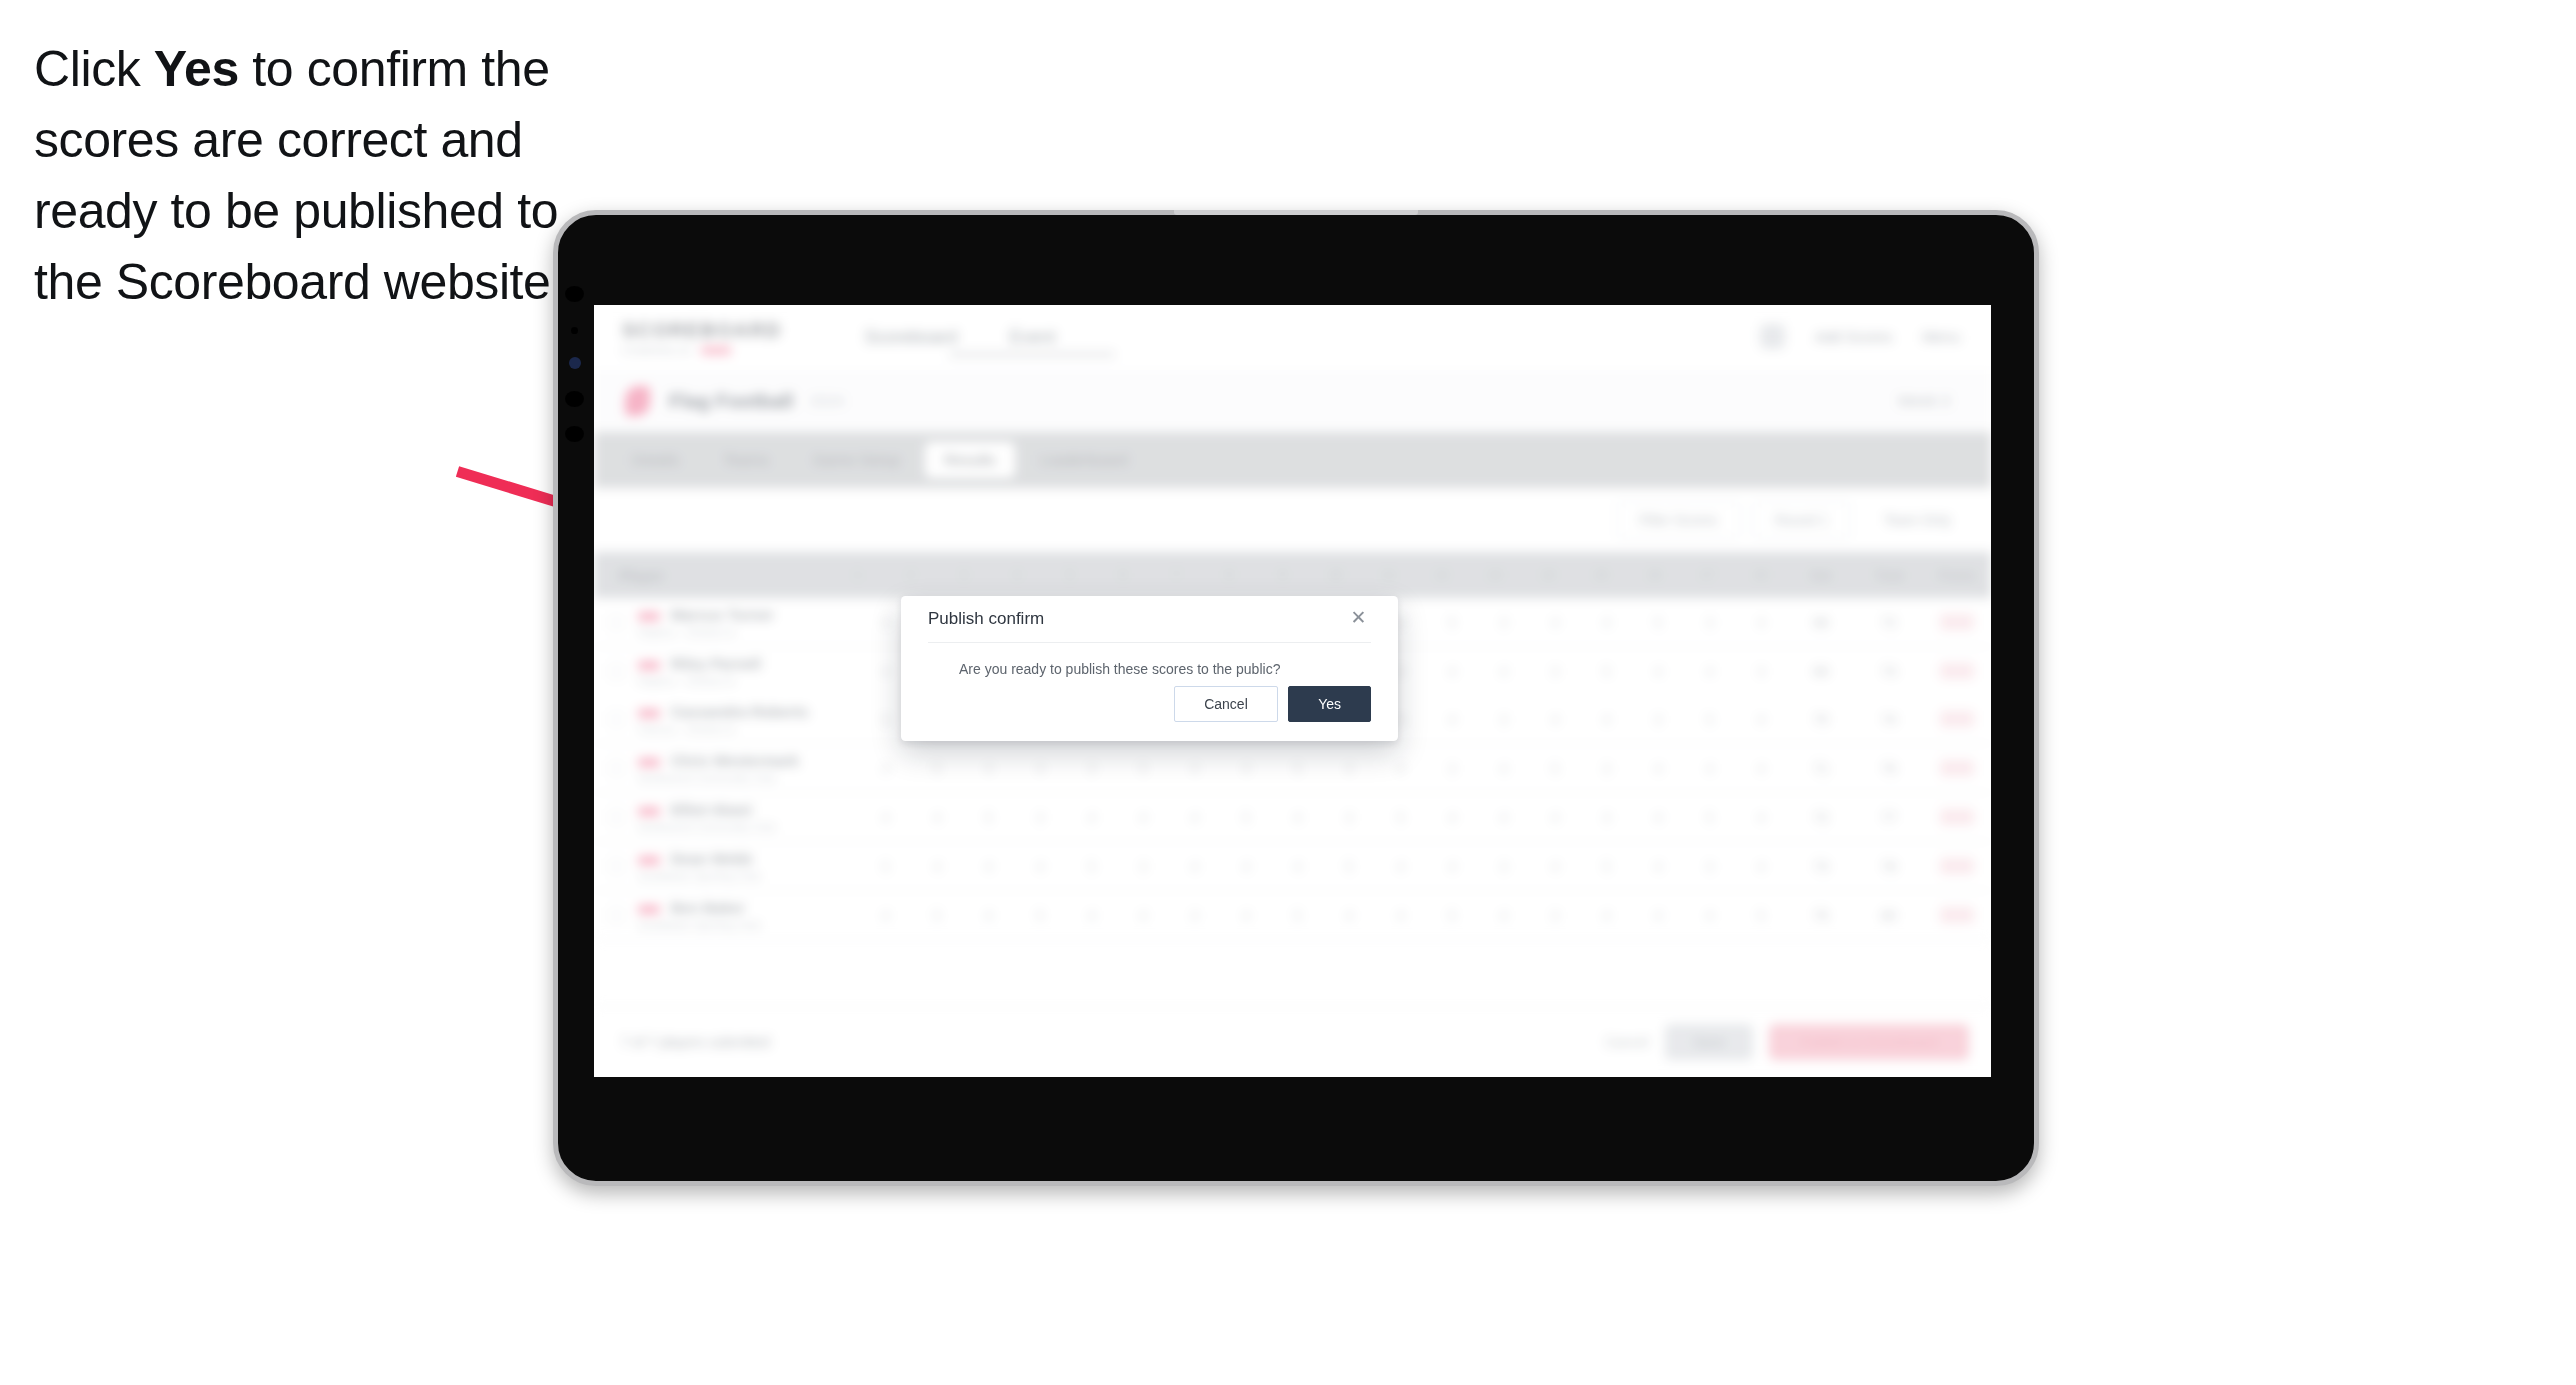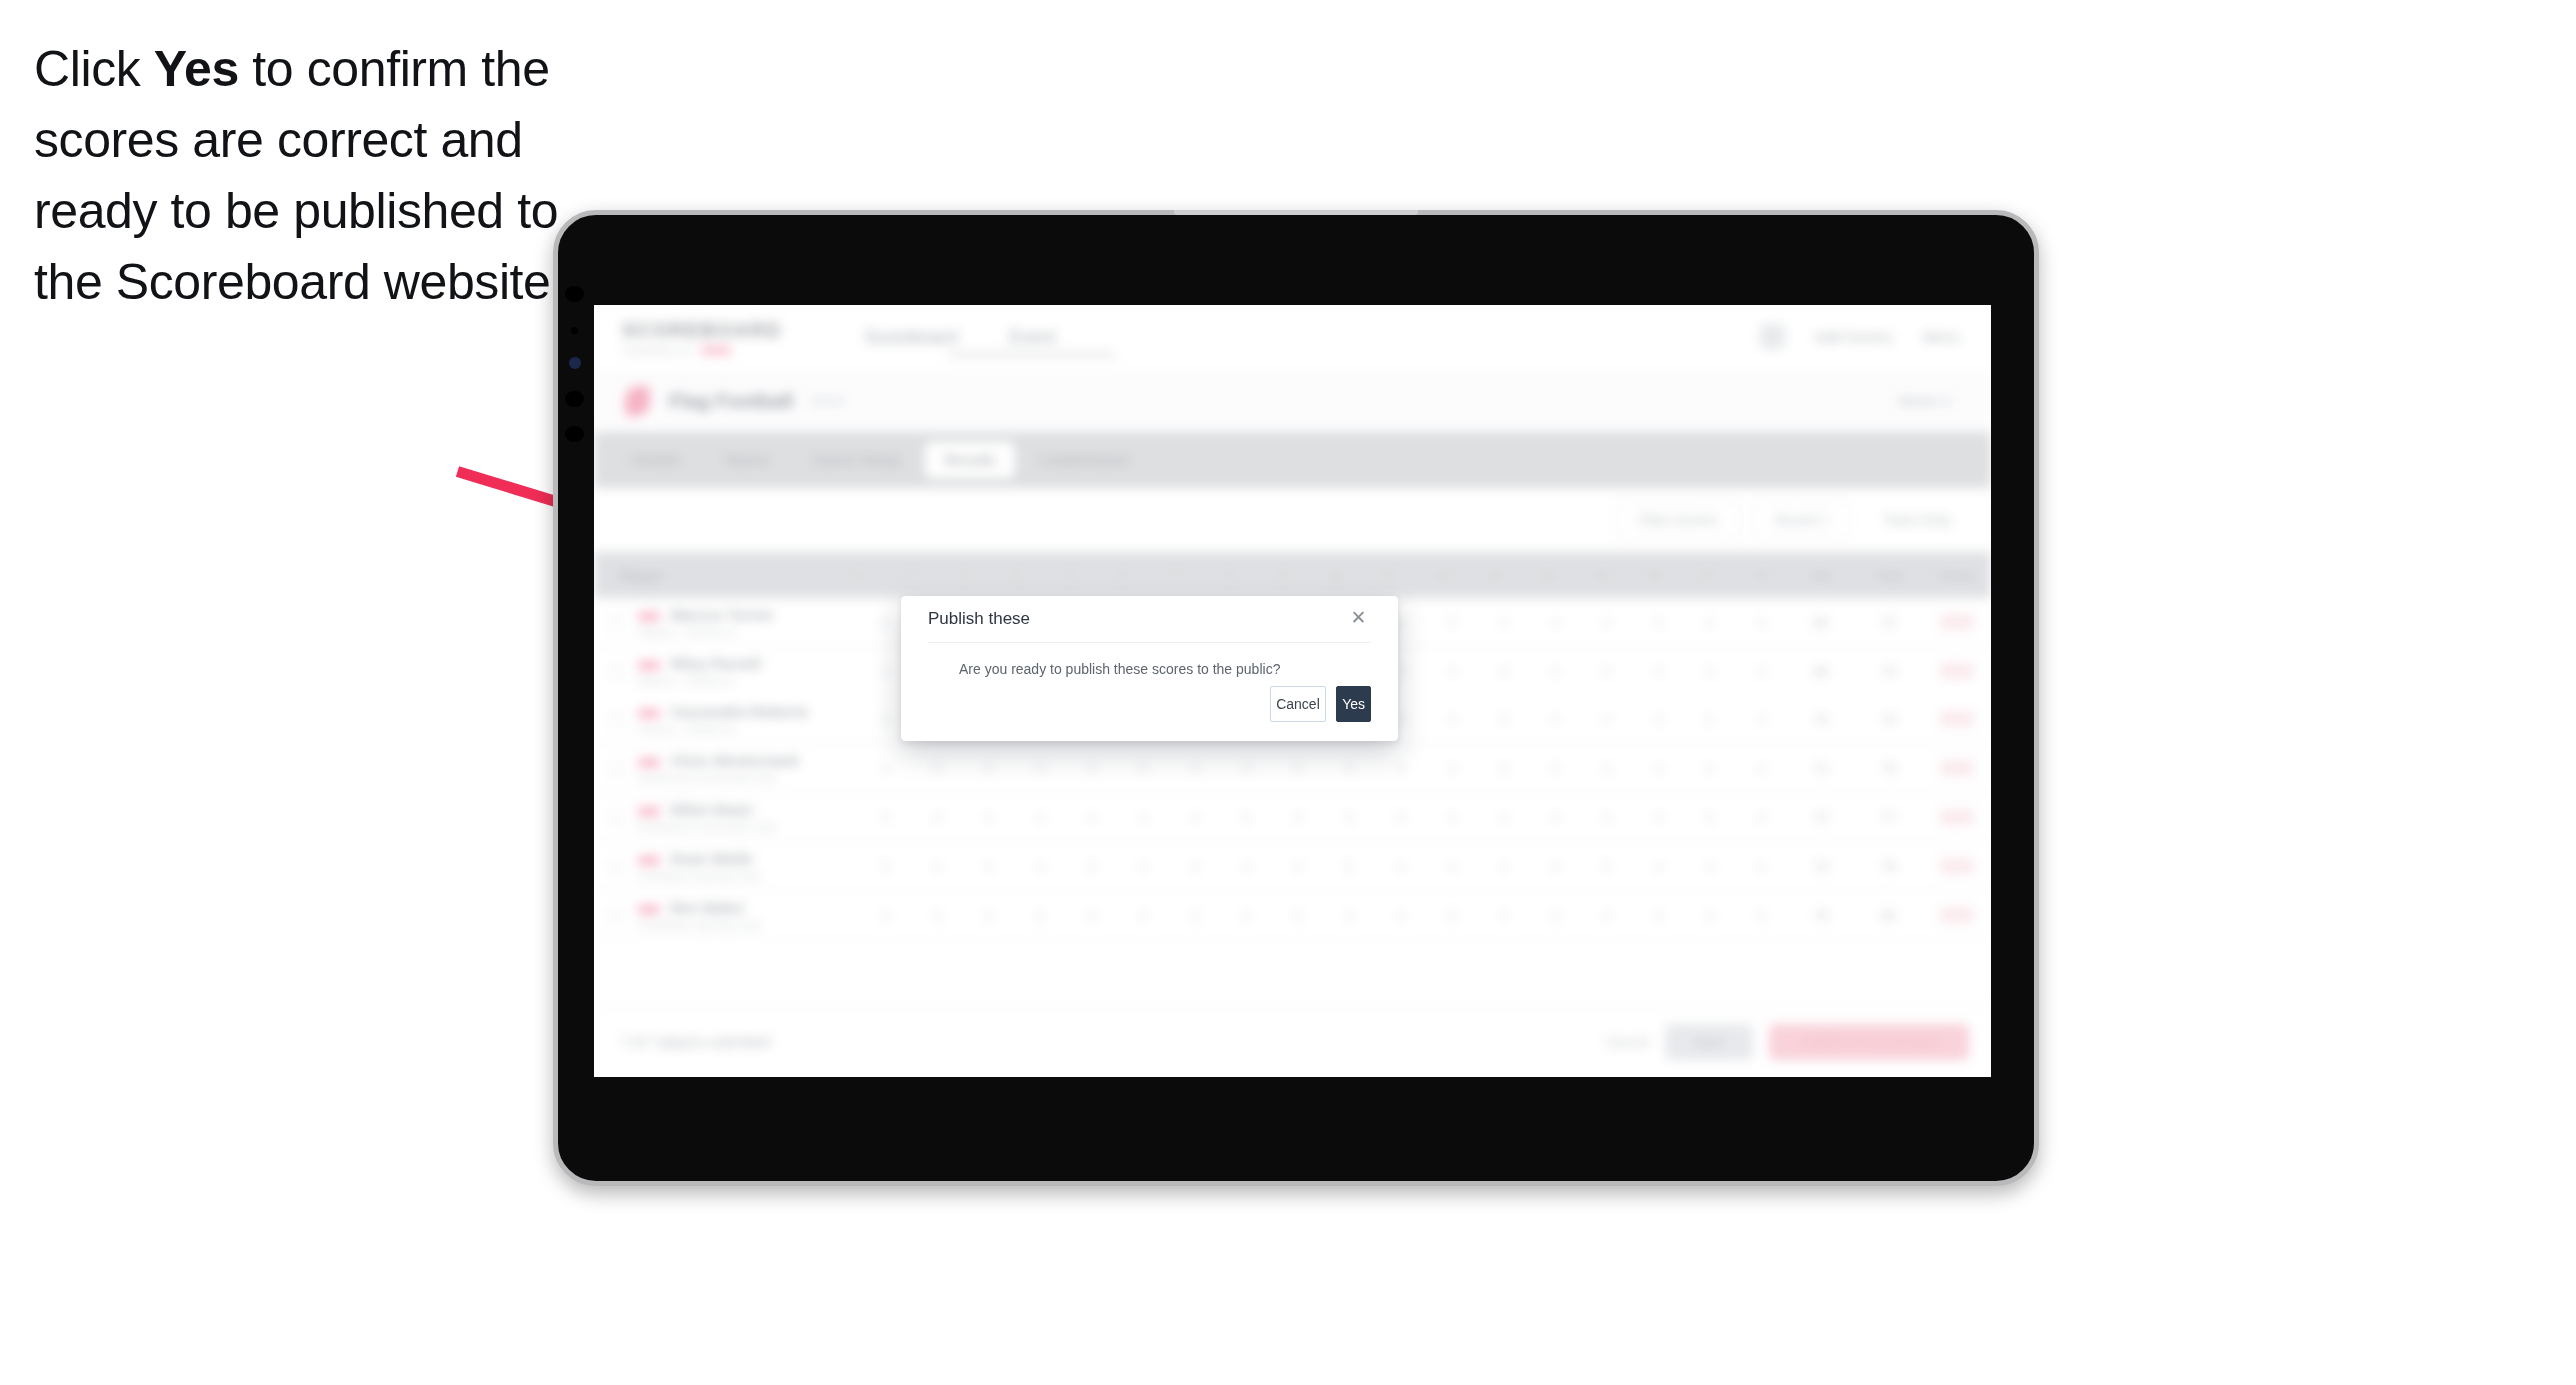--- a/index.html
+++ b/index.html
@@ -222,21 +222,21 @@
   #modal-body { padding-top: 18px; margin-left: 31px; }
   #modal-message { font-size: 14px; color: #5d646d; }
   #modal-actions {
     position: absolute; right: 27px; bottom: 19px;
     display: flex; gap: 10.4px; align-items: center;
   }
   .mbtn {
     font-family: "Liberation Sans", sans-serif;
     font-size: 14px;
     border-radius: 2px;
-    padding: 9px 5px;
+    padding: 9px 29px;
     cursor: pointer;
     line-height: 1.15;
   }
   #btn-cancel {
     background: #ffffff;
     color: #3d444d;
     border: 0.7px solid #cdd9ea;
   }
   #btn-yes {
     background: #2d3b4e;
@@ -587,21 +587,21 @@
             <span class="f-pink">Publish to Scoreboard</span>
           </span>
         </div>
 
       </div>
 
       <div id="modal-overlay"></div>
 
       <div id="modal" role="dialog">
         <div id="modal-header">
-          <span id="modal-title">Publish these</span>
+          <span id="modal-title">Publish confirm</span>
           <button id="modal-close">✕</button>
         </div>
         <div id="modal-body">
           <p id="modal-message">Are you ready to publish these scores to the public?</p>
         </div>
         <div id="modal-actions">
           <button class="mbtn" id="btn-cancel">Cancel</button>
           <button class="mbtn" id="btn-yes">Yes</button>
         </div>
       </div>

